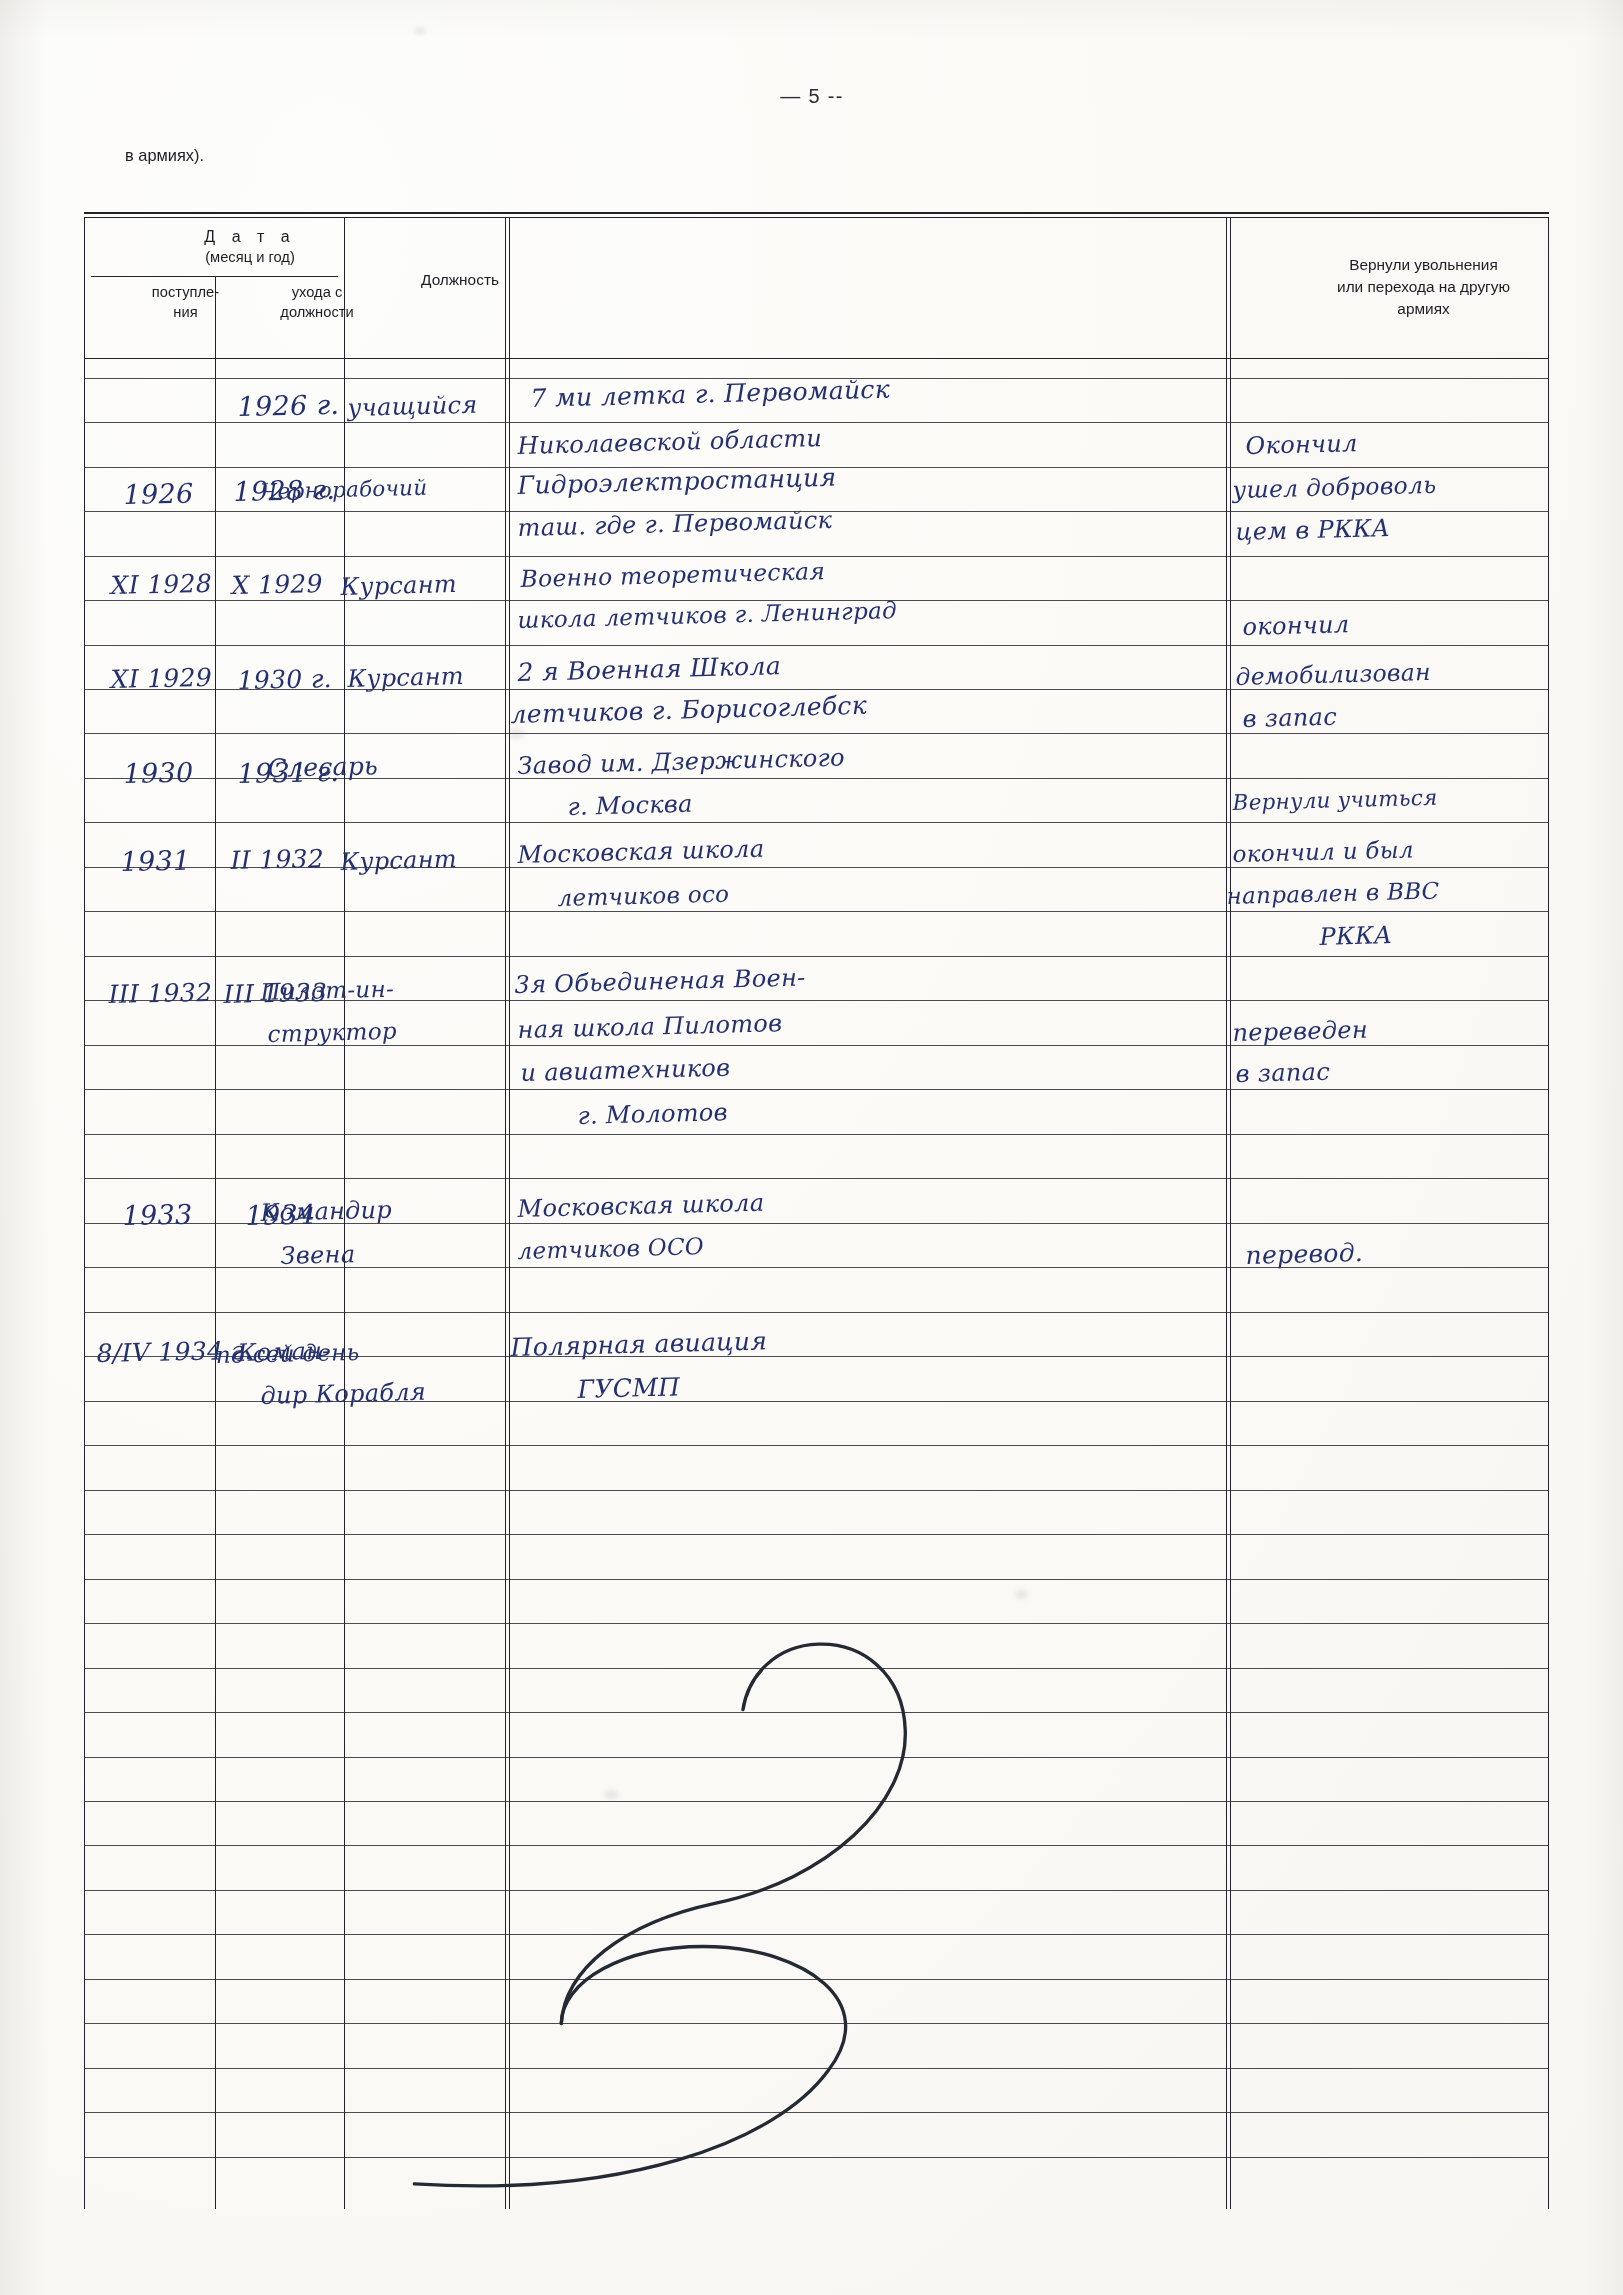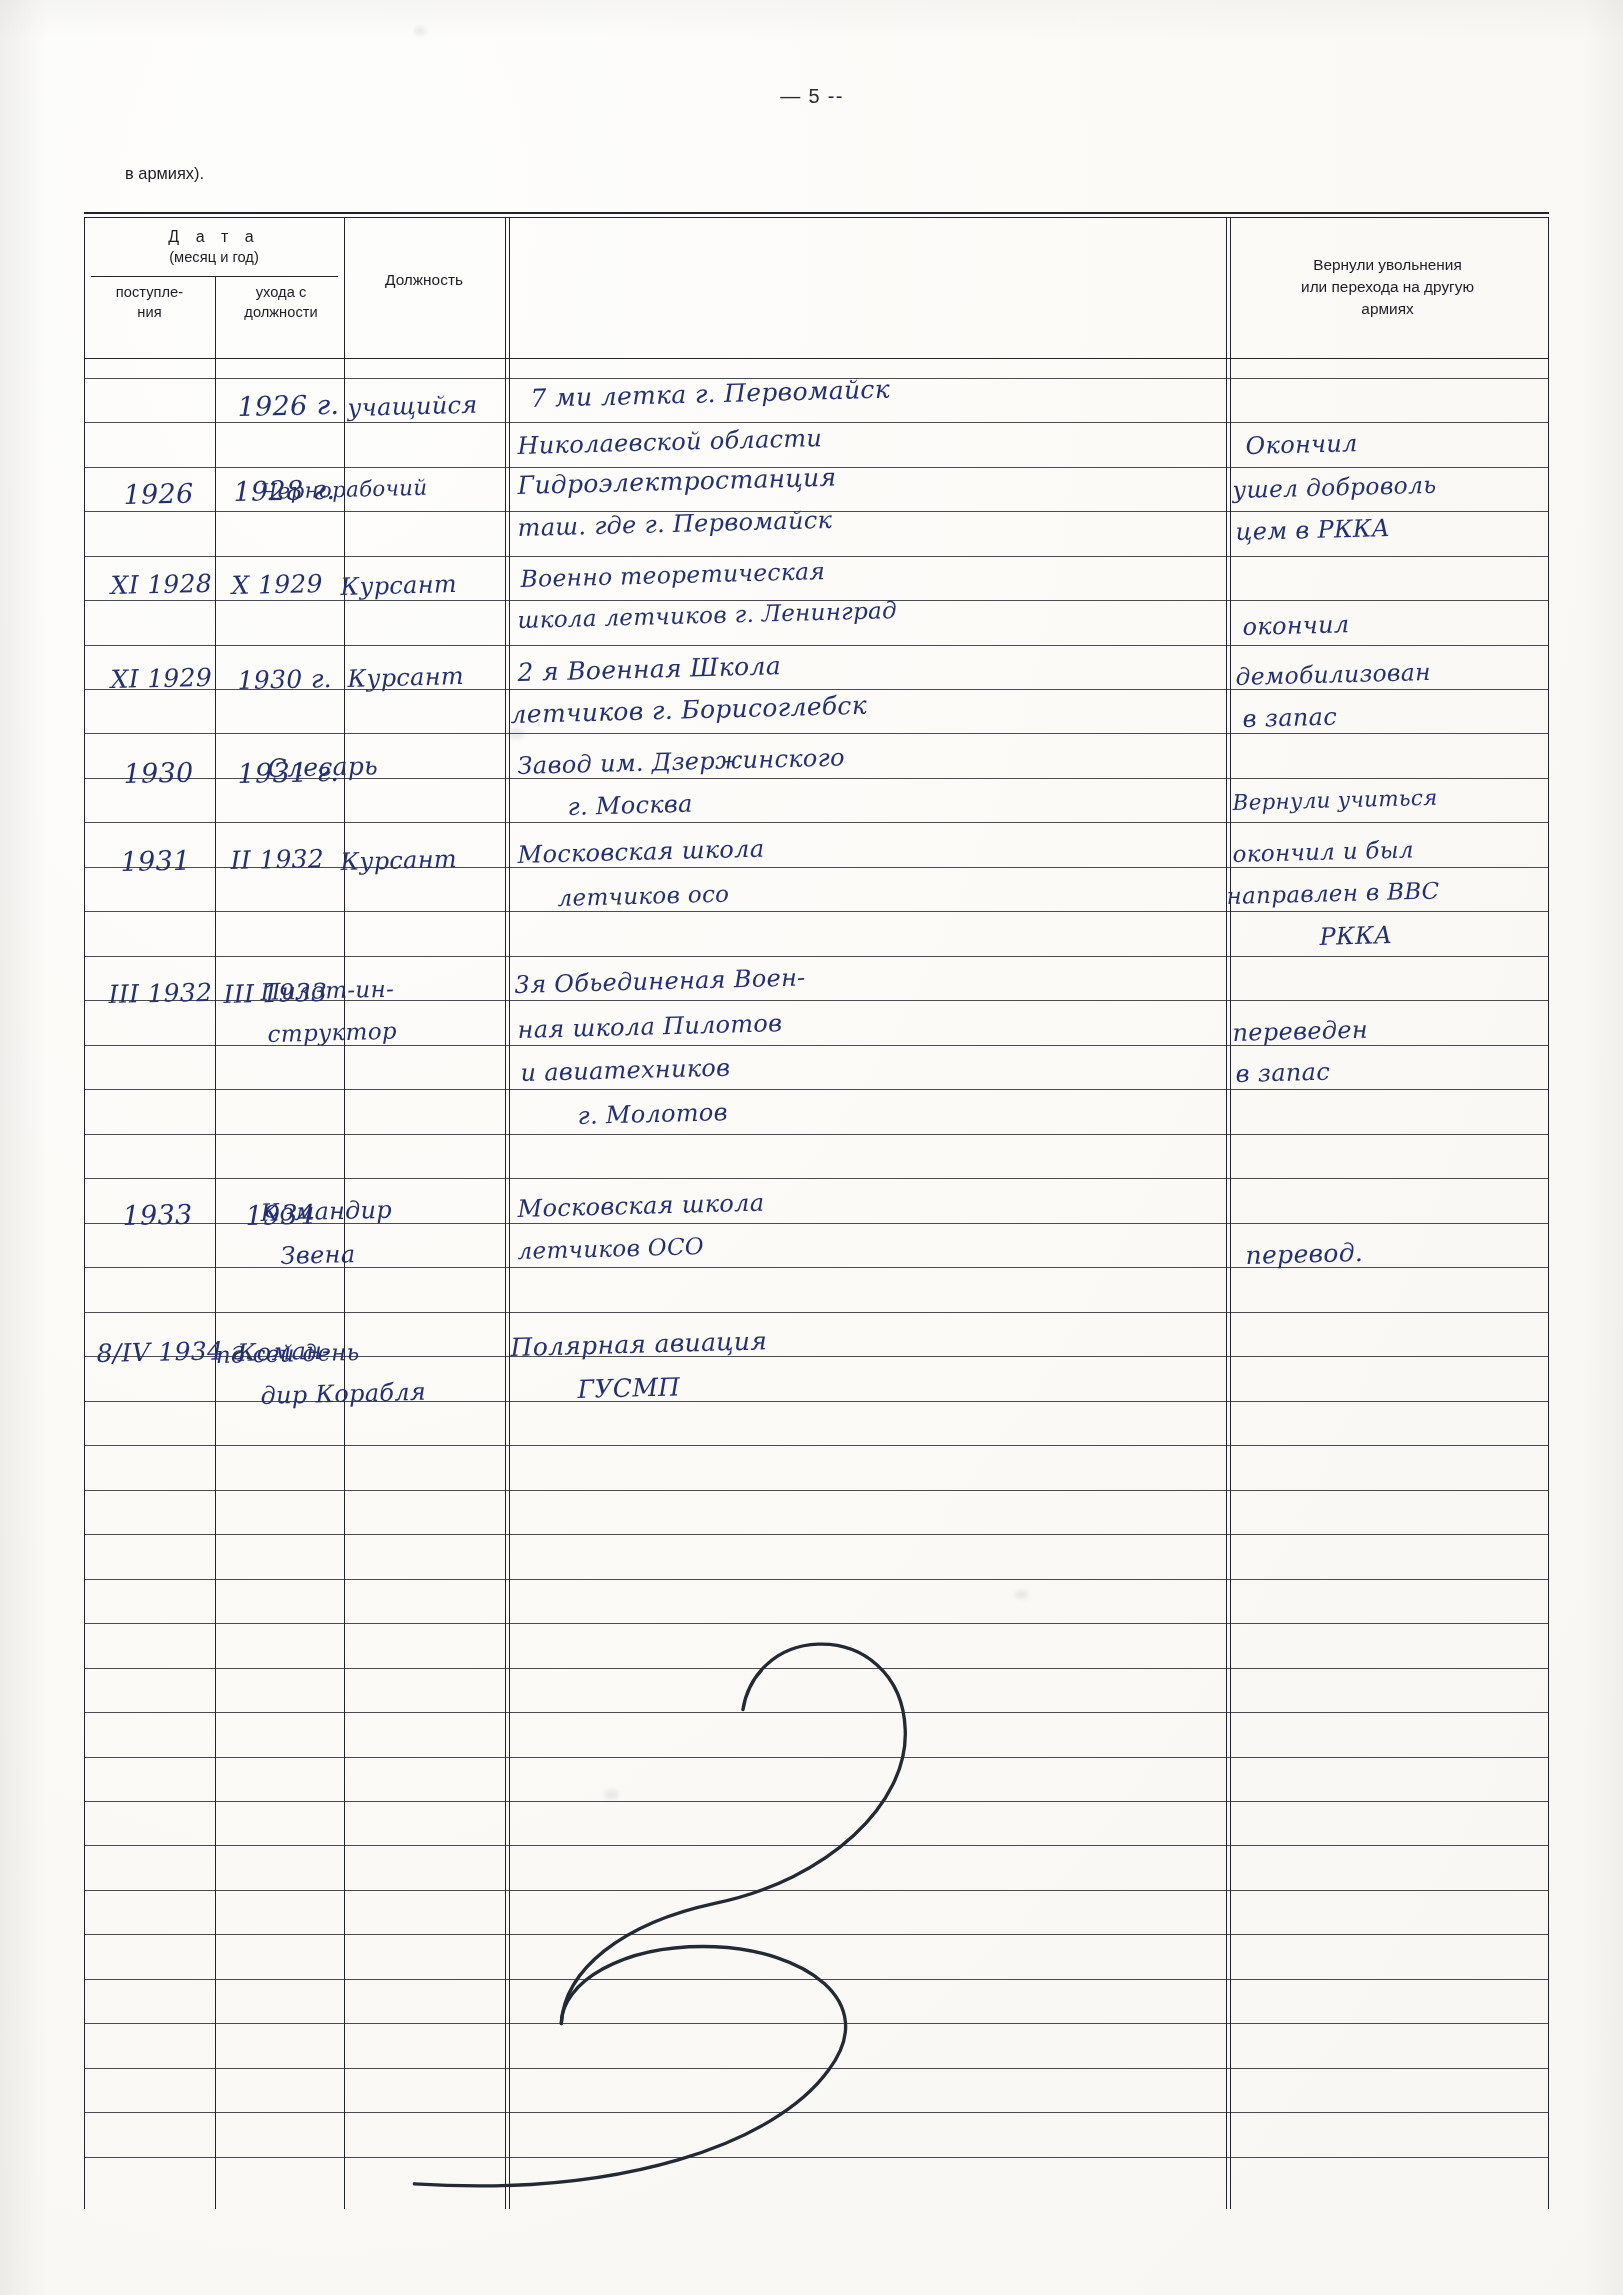--- a/index.html
+++ b/index.html
@@ -63,21 +63,21 @@
   }
   .intro-num {
     width: 41px;
     flex: 0 0 41px;
     font-size: 16.4px;
   }
   .intro-text {
     flex: 1 1 auto;
   }
   .intro-line2 {
-    margin-top: 22px;
+    margin-top: 4px;
     padding-left: 73px;
     font-size: 16.4px;
   }
 
   
   #table {
     position: absolute;
     left: 84px;
     top: 212px;
     width: 1465px;
@@ -109,20 +109,21 @@
     width: 100%;
     border-top: 1.7px solid #23232c;
   }
 
   .hdr-cell {
     position: absolute;
     text-align: center;
     color: #1d1d26;
     font-size: 15.4px;
     line-height: 21px;
+    margin-left: 36px;
   }
 
   .date-title {
     left: 0;
     top: 9.4px;
     width: 260px;
   }
   .date-title .d-big {
     letter-spacing: 6px;
     font-size: 16px;

